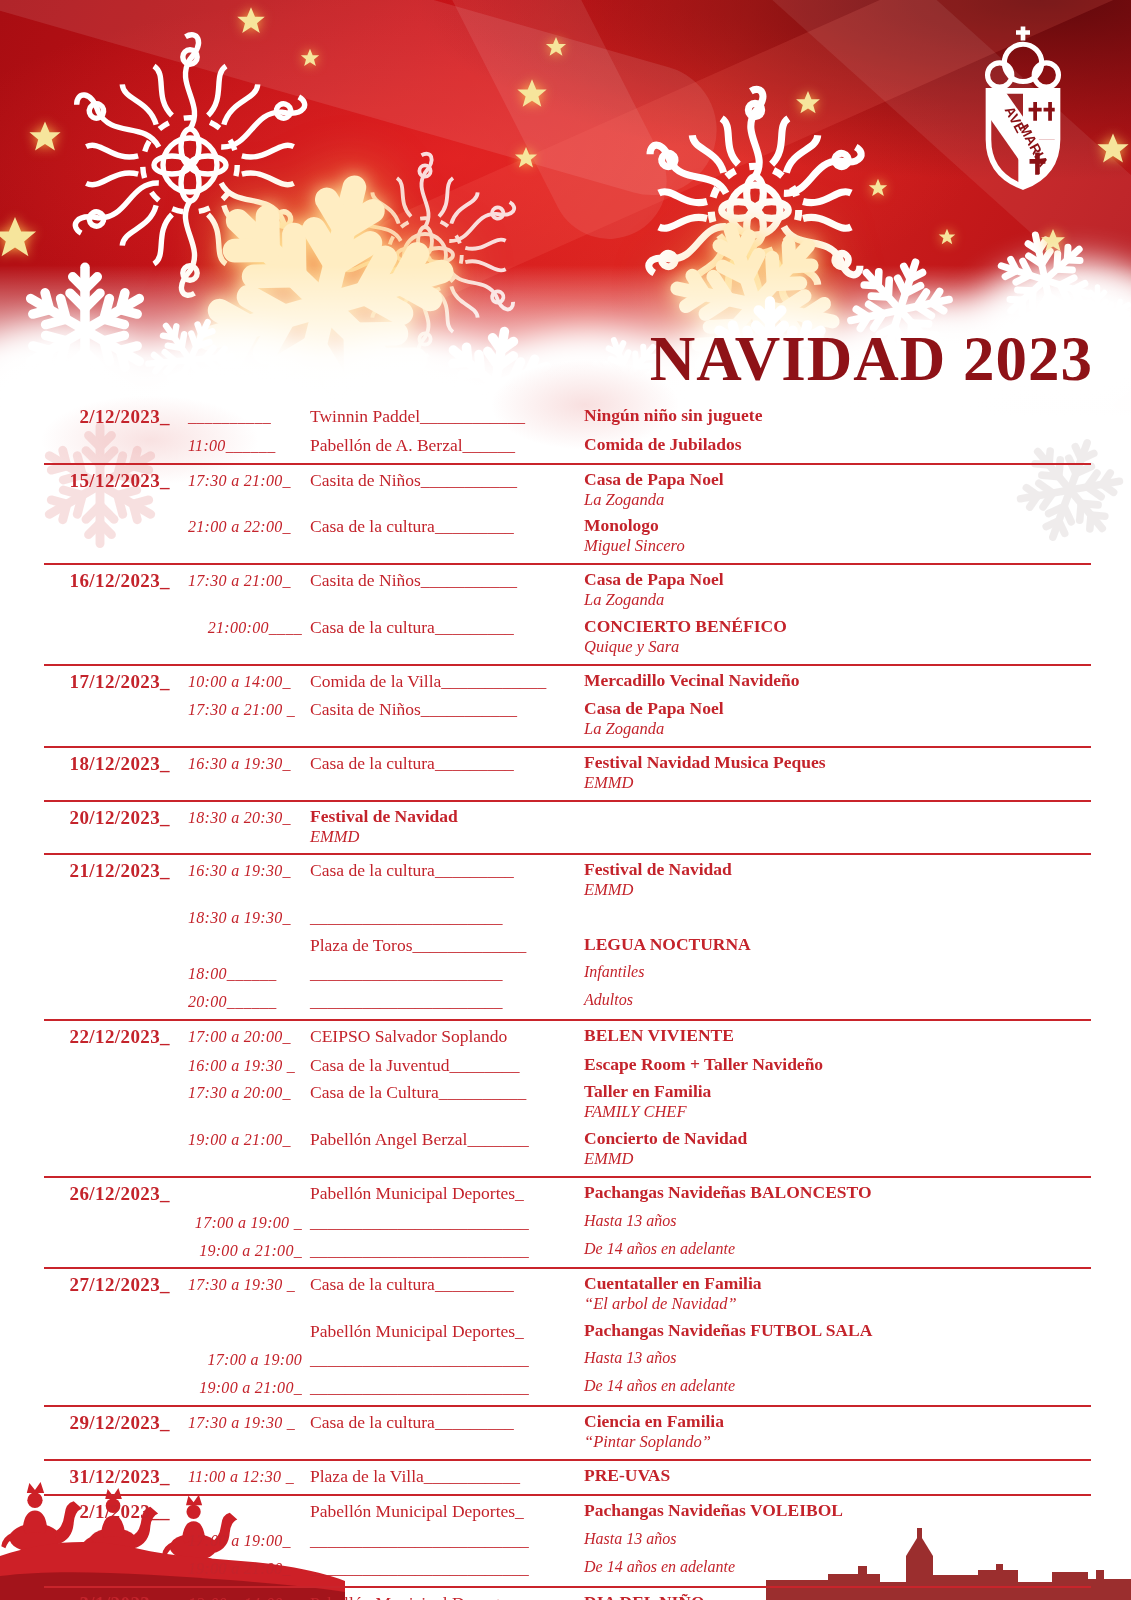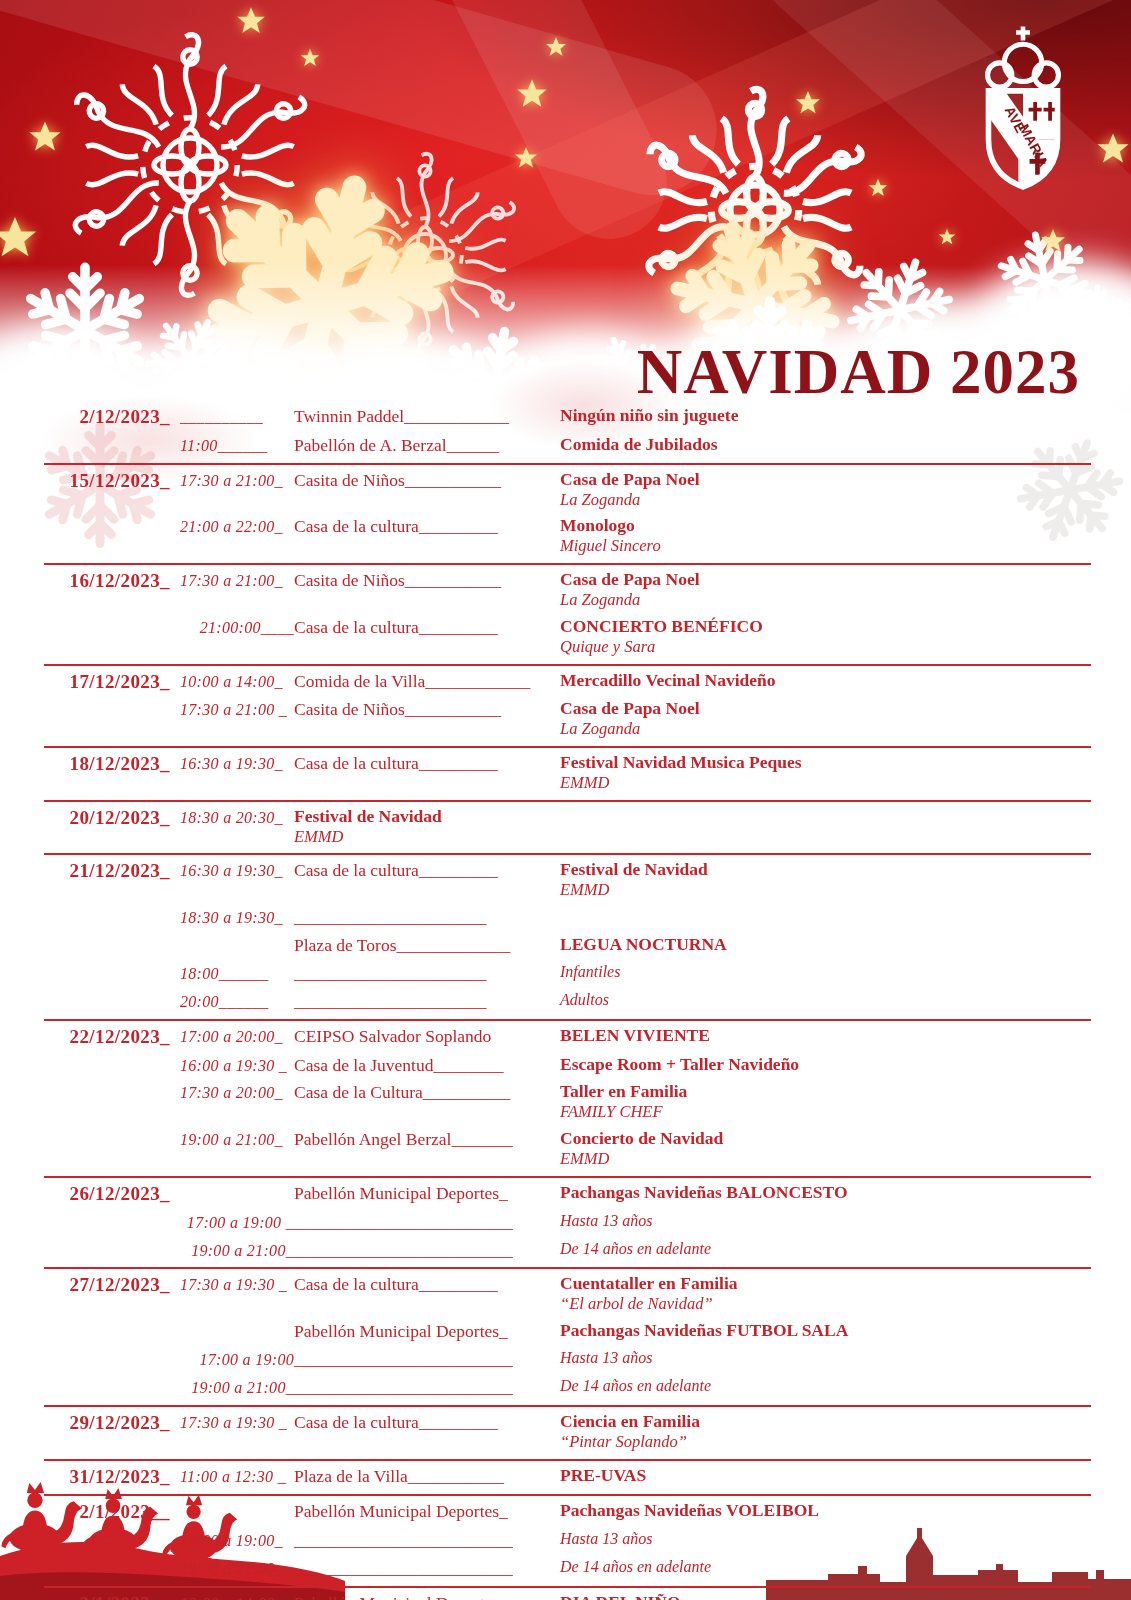--- a/index.html
+++ b/index.html
@@ -22,28 +22,28 @@
   .flake-white{color:#ffffff;}
   .flake-glow{color:#ffedc2;filter:drop-shadow(0 0 9px rgba(255,225,150,.95)) drop-shadow(0 0 26px rgba(255,190,90,.65));}
   .flake-faint-pink{color:#e89b9b;opacity:.30;}
   .flake-faint-gray{color:#b9aeae;opacity:.22;}
   .star{color:#f6e59c;filter:drop-shadow(0 0 6px rgba(255,200,80,.85));}
   .puff{position:absolute;border-radius:50%;background:#fff;filter:blur(16px);}
   .fade{position:absolute;left:0;right:0;bottom:0;height:150px;
         background:linear-gradient(to bottom,rgba(255,255,255,0) 0%,rgba(255,255,255,.9) 62%,#fff 100%);}
 
   .crest{position:absolute;right:52px;top:22px;width:112px;height:176px;}
-  .page-title{position:absolute;right:38px;top:328px;margin:13px;font-size:63px;line-height:1;
+  .page-title{position:absolute;right:38px;top:328px;margin:0;font-size:63px;line-height:1;
       font-weight:700;color:#8e1217;letter-spacing:1px;white-space:nowrap;z-index:3;}
 
   
   .schedule{position:absolute;top:401px;left:0;right:0;z-index:2;color:#c4232b;}
   .block{margin:0 40px 0 44px;padding:5px 0 7px;border-bottom:2px solid #c9242b;}
   .block:last-child{border-bottom:none;}
-  .row{display:grid;grid-template-columns:126px 124px 266px 1fr;column-gap:0;line-height:1.14;}
+  .row{display:grid;grid-template-columns:126px 124px 266px 1fr;column-gap:8px;line-height:1.14;}
   .row + .row{margin-top:7px;}
   .cell{min-height:1px;}
   .date{text-align:right;font-weight:700;font-size:19px;letter-spacing:.4px;}
   .time{font-size:16px;padding-left:10px;letter-spacing:.3px;padding-top:2px;font-style:italic;}
   .time.it{font-style:italic;text-align:right;}
   .loc{font-weight:400;font-size:17.5px;padding-top:1px;}
   .ev-title{font-weight:700;font-size:17.5px;}
   .ev-title.ev-it{font-weight:400;font-style:italic;font-size:16px;}
   .ev-sub{font-style:italic;font-size:16.5px;margin-top:1px;max-width:520px;}
 

